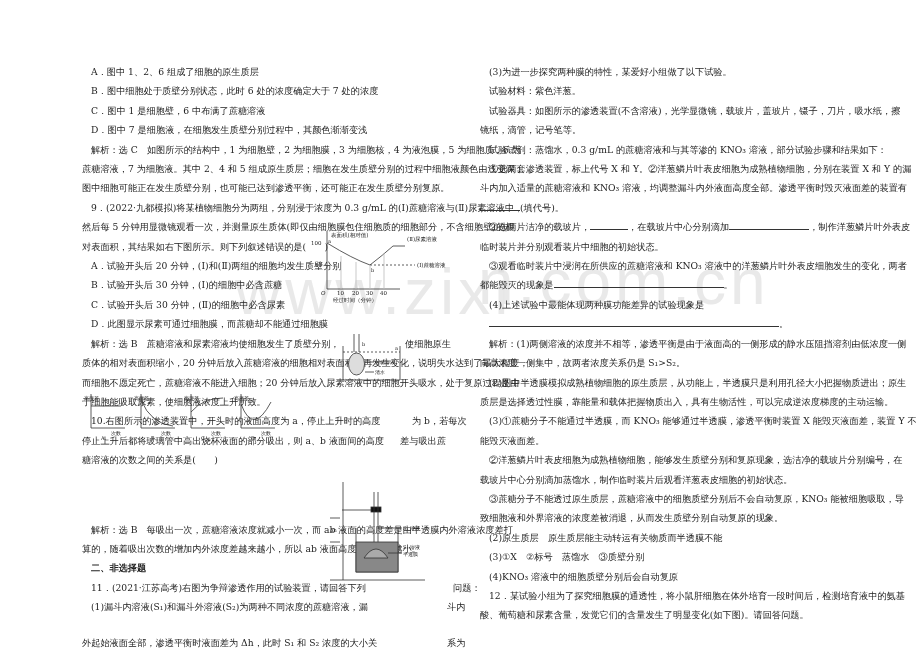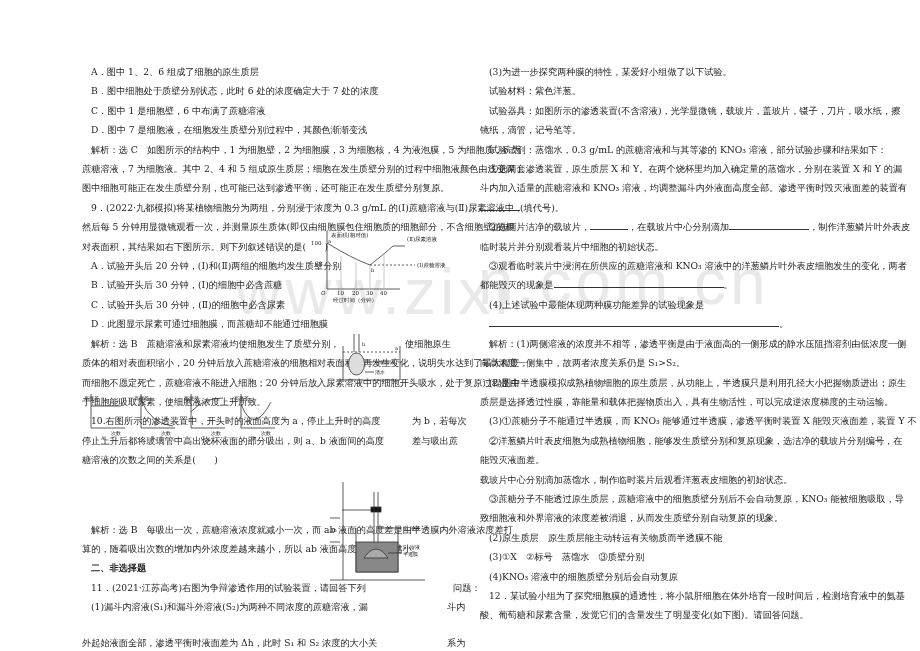--- a/index.html
+++ b/index.html
@@ -40,21 +40,21 @@
     <div class="ln ind">A．试验开头后 20 分钟，(Ⅰ)和(Ⅱ)两组的细胞均发生质壁分别</div>
     <div class="ln ind">B．试验开头后 30 分钟，(Ⅰ)的细胞中必含蔗糖</div>
     <div class="ln ind">C．试验开头后 30 分钟，(Ⅱ)的细胞中必含尿素</div>
     <div class="ln ind">D．此图显示尿素可通过细胞膜，而蔗糖却不能通过细胞膜</div>
     <div class="ln ind" style="position:relative;"><span class="b">解析</span><span>：选 B　蔗糖溶液和尿素溶液均使细胞发生了质壁分别，</span><span style="position:absolute;left:323px;">使细胞原生</span></div>
     <div class="ln">质体的相对表面积缩小，20 分钟后放入蔗糖溶液的细胞相对表面积不再发生变化，说明失水达到了最大程度，</div>
     <div class="ln">而细胞不愿定死亡，蔗糖溶液不能进入细胞；20 分钟后放入尿素溶液中的细胞开头吸水，处于复原过程是由</div>
     <div class="ln">于细胞能吸取尿素，使细胞液浓度上升所致。</div>
 
     <div class="ln ind" style="position:relative;"><span>10.右图所示的渗透装置中，开头时的液面高度为 a，停止上升时的高度</span><span style="position:absolute;left:330px;">为 b，若每次</span></div>
-    <div class="ln" style="position:relative;"><span>停止上升后都将玻璃管中高出烧杯液面的部分吸出，则 a、b 液面间的高度</span><span style="position:absolute;left:330px;">差与吸出蔗</span></div>
+    <div class="ln" style="position:relative;"><span>停止上升后都将玻璃管中高出烧杯液面的部分吸出，则 a、b 液面间的高度</span><span style="position:absolute;left:318px;">差与吸出蔗</span></div>
     <div class="ln">糖溶液的次数之间的关系是(　　)</div>
     <div style="height:50px;"></div>
     <div class="ln ind"><span class="b">解析</span><span>：选 B　每吸出一次，蔗糖溶液浓度就减小一次，而 ab 液面的高度差是由半透膜内外溶液浓度差打</span></div>
     <div class="ln">算的，随着吸出次数的增加内外浓度差越来越小，所以 ab 液面高度差也越来越小。</div>
 
     <div class="ln ind h">二、非选择题</div>
     <div class="ln ind" style="position:relative;"><span>11．(2021·江苏高考)右图为争辩渗透作用的试验装置，请回答下列</span><span style="position:absolute;left:365px;margin-left:6px;">问题：</span></div>
     <div class="ln ind" style="position:relative;"><span>(1)漏斗内溶液(S₁)和漏斗外溶液(S₂)为两种不同浓度的蔗糖溶液，漏</span><span style="position:absolute;left:365px;">斗内</span></div>
     <div class="ln" style="position:relative;margin-top:16px;"><span>外起始液面全部，渗透平衡时液面差为 Δh，此时 S₁ 和 S₂ 浓度的大小关</span><span style="position:absolute;left:365px;">系为</span></div>
     <div class="ln"><span class="blank" style="width:40px;"></span><span>。</span></div>
@@ -164,36 +164,36 @@
       <text x="73" y="76" font-size="5" fill="#222">半透膜</text>
     </svg>
   </div>
 
   <div class="col col-right">
     <div class="ln ind">(3)为进一步探究两种膜的特性，某爱好小组做了以下试验。</div>
     <div class="ln ind">试验材料：紫色洋葱。</div>
     <div class="ln ind">试验器具：如图所示的渗透装置(不含溶液)，光学显微镜，载玻片，盖玻片，镊子，刀片，吸水纸，擦</div>
     <div class="ln">镜纸，滴管，记号笔等。</div>
     <div class="ln ind">试验试剂：蒸馏水，0.3 g/mL 的蔗糖溶液和与其等渗的 KNO₃ 溶液，部分试验步骤和结果如下：</div>
-    <div class="ln ind">①选两套渗透装置，原生质层 X 和 Y。在两个烧杯里均加入确定量的蒸馏水，分别在装置 X 和 Y 的漏</div>
+    <div class="ln ind">①选两套渗透装置，标上代号 X 和 Y。②洋葱鳞片叶表皮细胞为成熟植物细胞，分别在装置 X 和 Y 的漏</div>
     <div class="ln">斗内加入适量的蔗糖溶液和 KNO₃ 溶液，均调整漏斗内外液面高度全部。渗透平衡时毁灭液面差的装置有</div>
     <div class="ln"><span class="blank" style="width:40px;"></span><span>(填代号)。</span></div>
     <div class="ln ind"><span>②选两片洁净的载玻片，</span><span class="blank" style="width:38px;"></span><span>，在载玻片中心分别滴加</span><span class="blank" style="width:80px;"></span><span>，制作洋葱鳞片叶外表皮</span></div>
     <div class="ln">临时装片并分别观看装片中细胞的初始状态。</div>
     <div class="ln ind">③观看临时装片中浸润在所供应的蔗糖溶液和 KNO₃ 溶液中的洋葱鳞片叶外表皮细胞发生的变化，两者</div>
     <div class="ln"><span>都能毁灭的现象是</span><span class="blank" style="width:170px;"></span><span>。</span></div>
     <div class="ln ind">(4)上述试验中最能体现两种膜功能差异的试验现象是</div>
     <div class="ln ind"><span class="blank" style="width:290px;"></span><span>。</span></div>
     <div class="ln ind"><span class="b">解析</span><span>：(1)两侧溶液的浓度并不相等，渗透平衡是由于液面高的一侧形成的静水压阻挡溶剂由低浓度一侧</span></div>
     <div class="ln">向高浓度一侧集中，故两者浓度关系仍是 S₁&gt;S₂。</div>
     <div class="ln ind">(2)图中半透膜模拟成熟植物细胞的原生质层，从功能上，半透膜只是利用孔径大小把握物质进出；原生</div>
     <div class="ln">质层是选择透过性膜，靠能量和载体把握物质出入，具有生物活性，可以完成逆浓度梯度的主动运输。</div>
     <div class="ln ind">(3)①蔗糖分子不能通过半透膜，而 KNO₃ 能够通过半透膜，渗透平衡时装置 X 能毁灭液面差，装置 Y 不</div>
+    <div class="ln">能毁灭液面差。</div>
     <div class="ln ind">②洋葱鳞片叶表皮细胞为成熟植物细胞，能够发生质壁分别和复原现象，选洁净的载玻片分别编号，在</div>
-    <div class="ln">能毁灭液面差。</div>
     <div class="ln">载玻片中心分别滴加蒸馏水，制作临时装片后观看洋葱表皮细胞的初始状态。</div>
     <div class="ln ind">③蔗糖分子不能透过原生质层，蔗糖溶液中的细胞质壁分别后不会自动复原，KNO₃ 能被细胞吸取，导</div>
     <div class="ln">致细胞液和外界溶液的浓度差被消退，从而发生质壁分别自动复原的现象。</div>
     <div class="ln ind">(2)原生质层　原生质层能主动转运有关物质而半透膜不能</div>
     <div class="ln ind">(3)①X　②标号　蒸馏水　③质壁分别</div>
     <div class="ln ind">(4)KNO₃ 溶液中的细胞质壁分别后会自动复原</div>
     <div class="ln ind">12．某试验小组为了探究细胞膜的通透性，将小鼠肝细胞在体外培育一段时间后，检测培育液中的氨基</div>
     <div class="ln">酸、葡萄糖和尿素含量，发觉它们的含量发生了明显变化(如下图)。请回答问题。</div>
   </div>
 </div>

